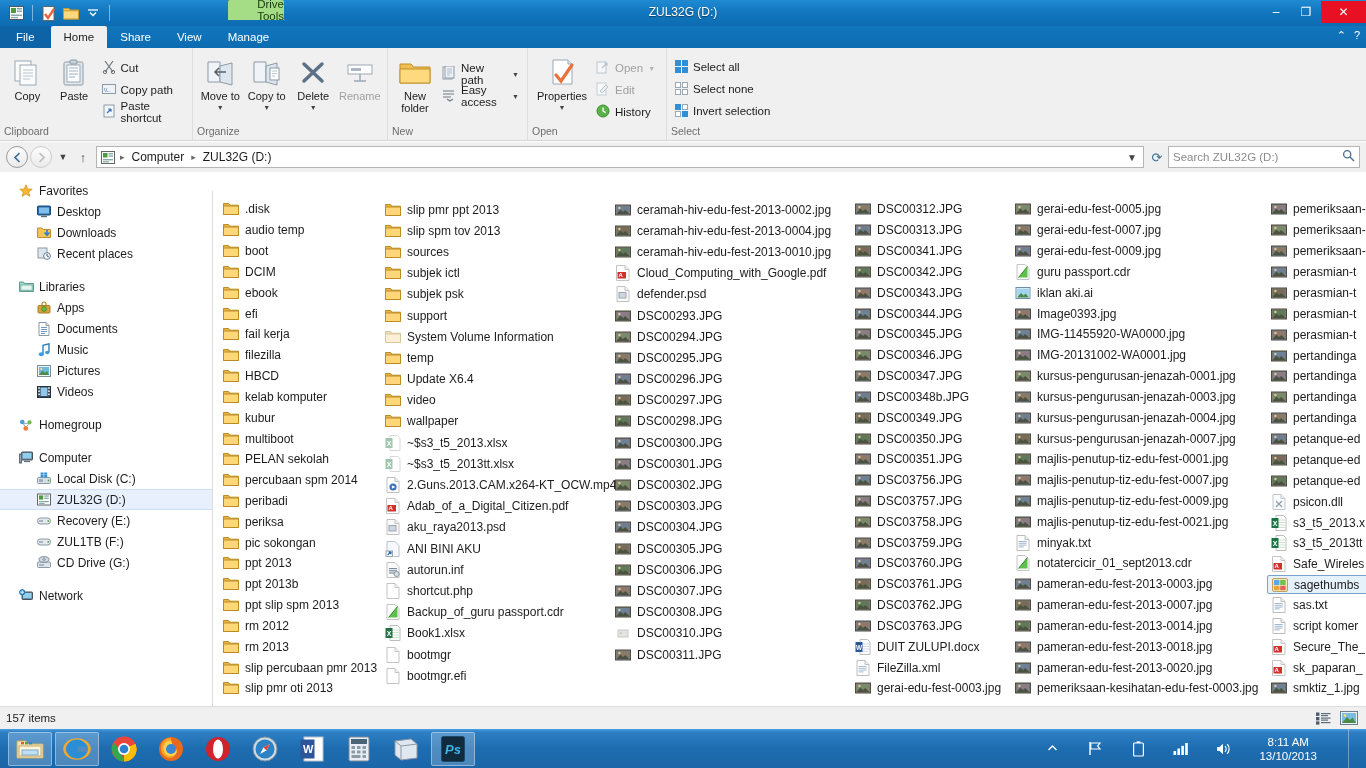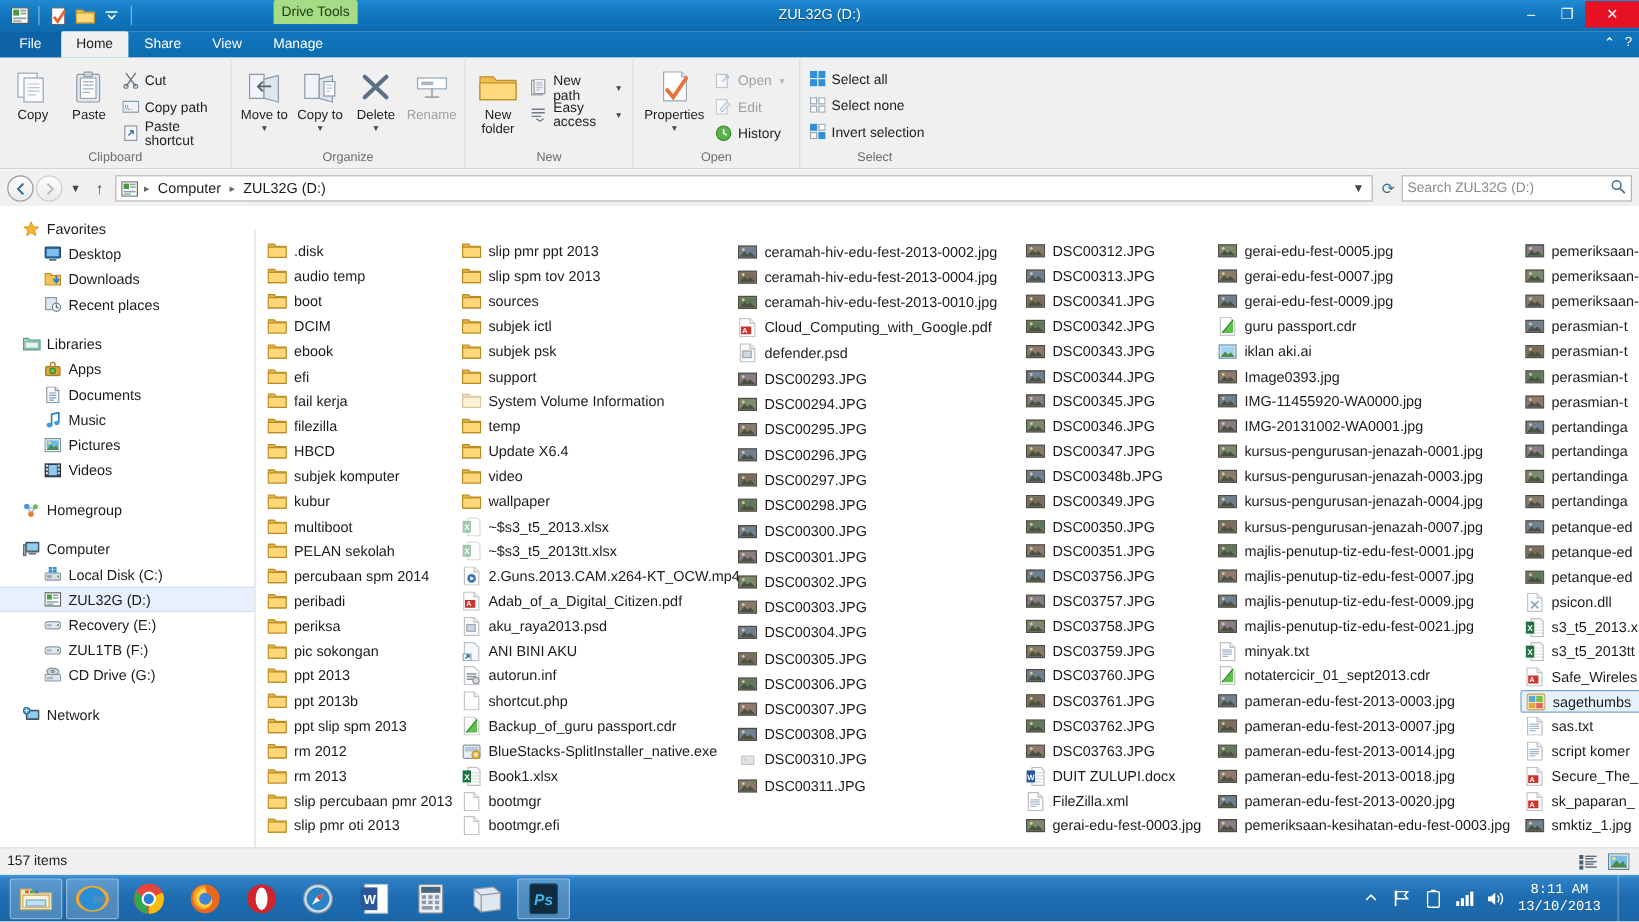--- a/index.html
+++ b/index.html
@@ -16,21 +16,21 @@
     position: absolute; left: 0; top: 0; width: 1366px; height: 26px;
     background: linear-gradient(to bottom, #1f8ad2 0%, #1176bd 50%, #0d6cb1 100%);
     display: flex; align-items: center;
   }
   .qat { display: flex; align-items: center; height: 26px; padding-left: 6px; gap: 2px; }
   .qat-ico {
     width: 20px; height: 20px; display: flex; align-items: center; justify-content: center;
   }
   .qat-sep { width: 1px; height: 16px; background: rgba(255,255,255,.45); margin: 0 4px; }
   .ctx-tab {
-    position: absolute; left: 228px; top: 0; width: 70px; height: 20px;
+    position: absolute; left: 228px; top: 0; width: 56px; height: 20px;
     background: #a5dc86; color: #1a3a0e; font-size: 11.5px;
     display: flex; align-items: center; justify-content: center;
     border-top-left-radius: 2px; border-top-right-radius: 2px; text-align: right;
   }
   .win-title {
     position: absolute; left: 0; right: 0; top: 5px; text-align: center;
     color: #fff; font-size: 12px; text-shadow: 0 1px 1px rgba(0,0,0,.45);
     pointer-events: none;
   }
   .win-btns { position: absolute; right: 0; top: 0; height: 26px; display: flex; }
@@ -57,21 +57,21 @@
   
   .ribbon {
     position: absolute; left: 0; top: 48px; width: 1366px; height: 93px;
     background: #f0f0f0; border-bottom: 1px solid #d4d4d4;
     display: flex; align-items: stretch;
   }
   .rgroup { display: flex; flex-direction: column; position: relative; padding: 3px 4px 0 4px; }
   .rgroup + .rgroup { border-left: 1px solid #dedede; }
   .rgroup-body { display: flex; flex: 1; align-items: flex-start; padding-top: 2px; }
   .rgroup-label {
-    text-align: center; font-size: 10.5px; color: #6c6c6c; padding-bottom: 3px; height: 15px;
+    text-align: left; font-size: 10.5px; color: #6c6c6c; padding-bottom: 3px; height: 15px;
   }
   .big-btn {
     width: 52px; display: flex; flex-direction: column; align-items: center;
     font-size: 11px; color: #1c1c1c; padding-top: 3px; text-align: center; line-height: 12px;
   }
   .big-btn .gl { height: 34px; display: flex; align-items: center; justify-content: center; }
   .sm-col { display: flex; flex-direction: column; justify-content: flex-end; padding-top: 4px; }
   .sm-btn {
     display: flex; align-items: center; gap: 5px; font-size: 11.5px; color: #1c1c1c;
     height: 22px; padding: 0 4px;
@@ -153,21 +153,21 @@
   .taskbar {
     position: absolute; left: 0; top: 729px; width: 1366px; height: 39px;
     background: linear-gradient(to bottom,#4a9fe0 0%,#2e7fc4 8%,#1e6cb0 50%,#1a66a8 100%);
     display: flex; align-items: center; padding-left: 8px; gap: 3px;
   }
   .tb-btn {
     width: 44px; height: 34px; display: flex; align-items: center; justify-content: center;
     border-radius: 2px;
   }
   .tb-btn.open { background: rgba(255,255,255,.22); border: 1px solid rgba(255,255,255,.38); }
-  .tray { margin-left: auto; display: flex; align-items: center; gap: 10px; padding-right: 8px; color: #fff; font-family: Liberation Mono, monospace; }
+  .tray { margin-left: auto; display: flex; align-items: center; gap: 27px; padding-right: 8px; color: #fff; }
   .tray-ico { width: 16px; display: flex; align-items: center; justify-content: center; }
   .clock { color: #fff; font-size: 11.5px; text-align: center; line-height: 14px; padding-right: 4px; }
   .showdesk { width: 10px; height: 39px; border-left: 1px solid rgba(255,255,255,.35); }
 </style>
 </head>
 <body>
 
 <div class="titlebar">
   <div class="qat">
     <span class="qat-ico">
@@ -791,21 +791,21 @@
                 <path d="M0.5 2.5 H5.6 L6.9 4.2 H15.5 V13.5 H0.5 Z" fill="#e8b54a" stroke="#bb8c22"></path>
                 <path d="M0.5 5 H15.5 V13.5 H0.5 Z" fill="#ffd778" stroke="#bb8c22"></path>
               </svg></span>
             <span>HBCD</span>
           </div>
           <div class="fitem">
             <span class="fico"><svg width="16" height="16" viewBox="0 0 16 16">
                 <path d="M0.5 2.5 H5.6 L6.9 4.2 H15.5 V13.5 H0.5 Z" fill="#e8b54a" stroke="#bb8c22"></path>
                 <path d="M0.5 5 H15.5 V13.5 H0.5 Z" fill="#ffd778" stroke="#bb8c22"></path>
               </svg></span>
-            <span>subjek komputer</span>
+            <span>kelab komputer</span>
           </div>
           <div class="fitem">
             <span class="fico"><svg width="16" height="16" viewBox="0 0 16 16">
                 <path d="M0.5 2.5 H5.6 L6.9 4.2 H15.5 V13.5 H0.5 Z" fill="#e8b54a" stroke="#bb8c22"></path>
                 <path d="M0.5 5 H15.5 V13.5 H0.5 Z" fill="#ffd778" stroke="#bb8c22"></path>
               </svg></span>
             <span>kubur</span>
           </div>
           <div class="fitem">
             <span class="fico"><svg width="16" height="16" viewBox="0 0 16 16">
@@ -1046,29 +1046,20 @@
               </svg></span>
             <span>shortcut.php</span>
           </div>
           <div class="fitem">
             <span class="fico"><svg width="16" height="16" viewBox="0 0 16 16">
                 <path d="M2 0.5 H10 L14 4.5 V15.5 H2 Z" fill="#fff" stroke="#c4c4c4"></path>
                 <path d="M3.5 13.5 L12.5 2.5 L12.5 13.5 Z" fill="#5ec14c"></path>
                 <path d="M3.5 13.5 L12.5 2.5" stroke="#2f8a24"></path>
               </svg></span>
             <span>Backup_of_guru passport.cdr</span>
-          </div>
-          <div class="fitem">
-            <span class="fico"><svg width="16" height="16" viewBox="0 0 16 16">
-                <rect x="1" y="3" width="14" height="11" rx="1" fill="#e9eef3" stroke="#8b98a5"></rect>
-                <rect x="2.4" y="4.4" width="11.2" height="4" fill="#b9c8d6"></rect>
-                <circle cx="11.6" cy="11" r="3.2" fill="#f0c24a" stroke="#bb8c22"></circle>
-                <circle cx="11.6" cy="11" r="1.2" fill="#fff"></circle>
-              </svg></span>
-            <span>BlueStacks-SplitInstaller_native.exe</span>
           </div>
           <div class="fitem">
             <span class="fico"><svg width="16" height="16" viewBox="0 0 16 16">
                 <path d="M5 0.5 H12.5 L15 3 V15.5 H5 Z" fill="#fff" stroke="#bcbcbc"></path>
                 <g stroke="#cfe4cf">
                   <path d="M6.5 5h8M6.5 7.5h8M6.5 10h8M6.5 12.5h8"></path>
                 </g>
                 <rect x="0.5" y="3" width="7" height="10" fill="#1f7244"></rect>
                 <text x="1.8" y="10.6" font-size="7" fill="#fff" font-family="sans-serif" font-weight="bold">X</text>
               </svg></span>

